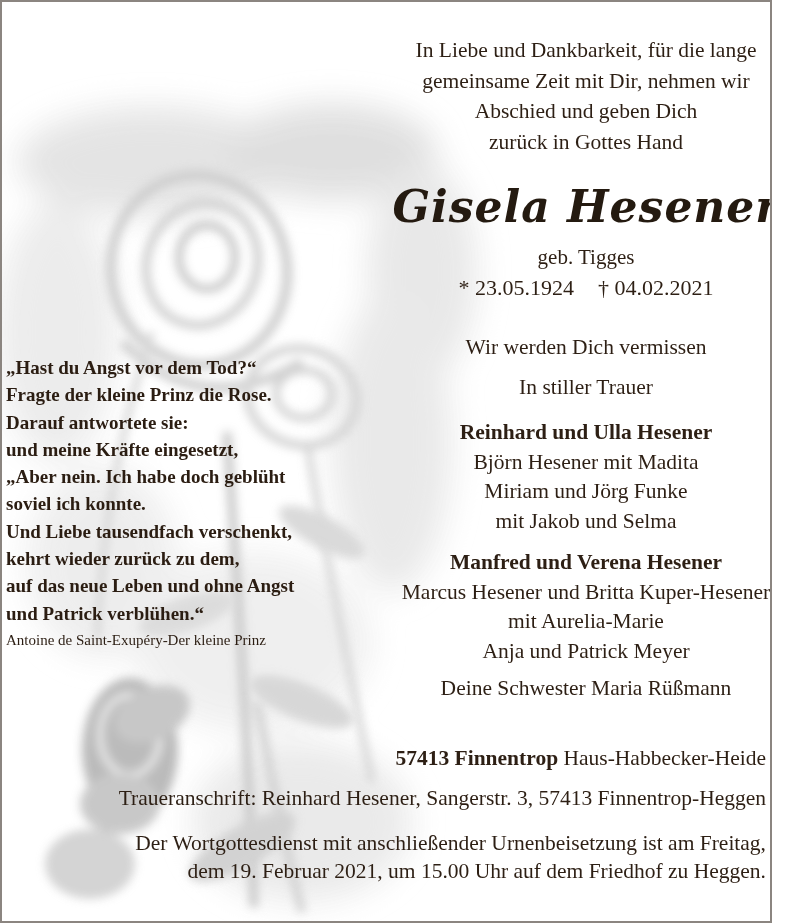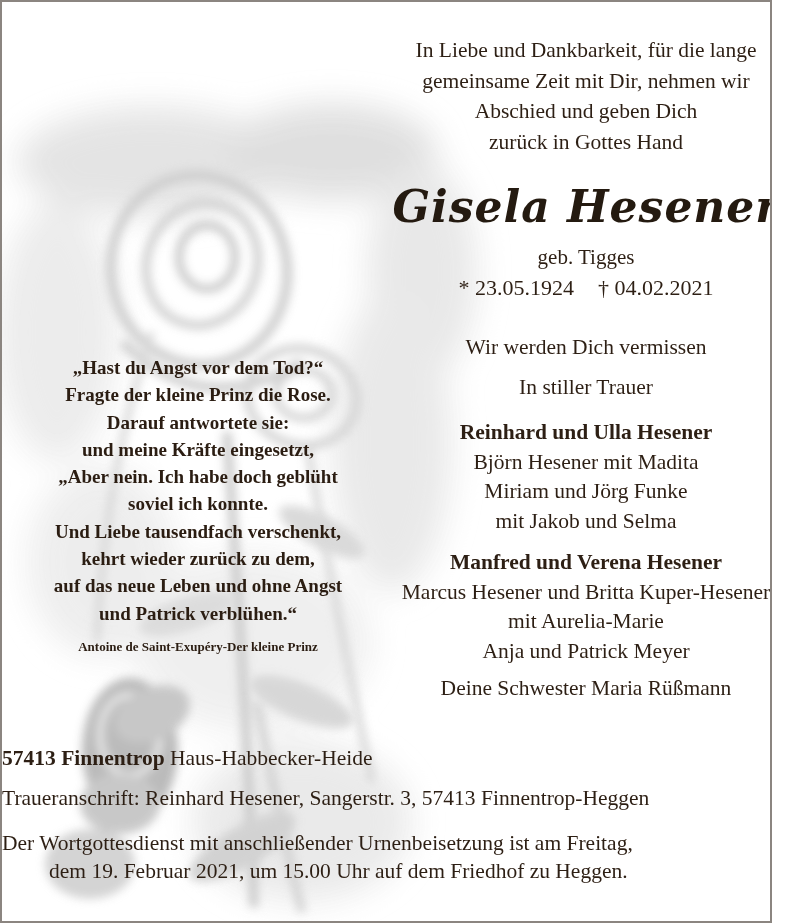--- a/index.html
+++ b/index.html
@@ -37,34 +37,33 @@
   .missing  { top: 333px; font-size: 21.5px; }
   .mourning { top: 373px; font-size: 21.5px; }
   .group1 { top: 416px; font-size: 21.5px; line-height: 29.5px; }
   .group2 { top: 546px; font-size: 21.5px; line-height: 29.5px; }
   .sister { top: 674px; font-size: 21.5px; }
   .bold { font-weight: bold; }
 
   
   .poem {
     left: 4px; width: 384px; top: 352px;
-    text-align: center;
     font-weight: bold;
     font-size: 19px;
     line-height: 27.3px;
     color: #2b1d12;
   }
   .poem-attr {
-    font-weight: bold;
-    font-size: 13px;
-    margin-top: 6px;
+    font-weight: normal;
+    font-size: 15px;
+    margin-top: 0;
   }
 
   
-  .cfull { left: 0; right: 12px; text-align: left; font-size: 21.5px; }
+  .cfull { left: 0; right: 4px; text-align: right; font-size: 21.5px; }
   .f1 { top: 744px; }
   .f2 { top: 784px; }
   .f3 { top: 829px; }
   .f4 { top: 857px; margin-left: 47px; }
 </style>
 </head>
 <body>
 
 <div class="page">
 

